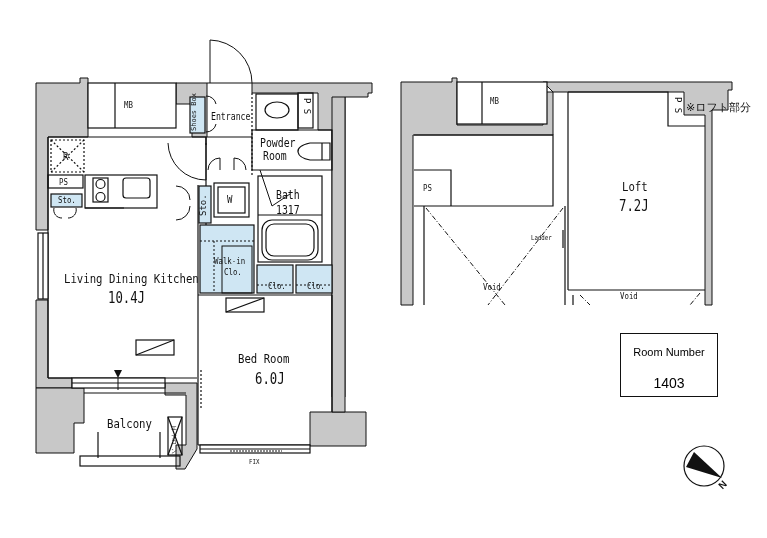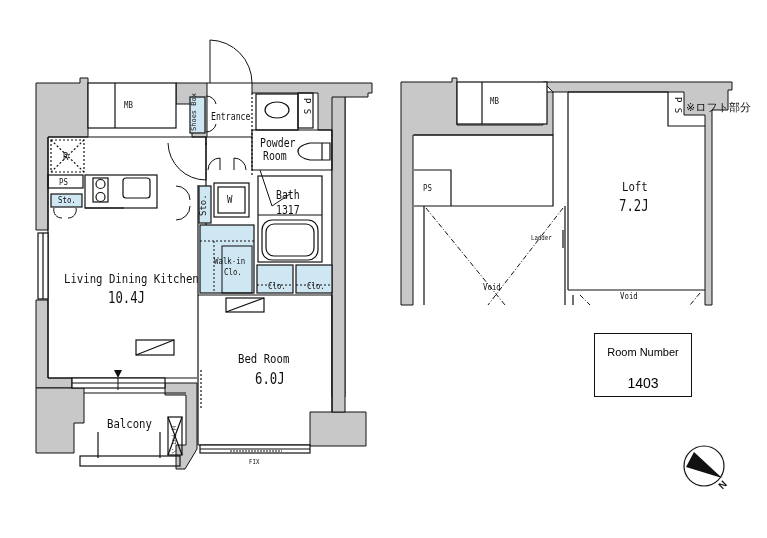--- a/index.html
+++ b/index.html
@@ -6,21 +6,21 @@
   body { width: 767px; height: 538px; position: relative; overflow: hidden;
          font-family: "DejaVu Sans Mono", "Liberation Mono", monospace; }
   svg { position: absolute; left: 0; top: 0; }
   .lbl { position: absolute; color: #111; white-space: nowrap; line-height: 1; transform: scaleX(0.82); transform-origin: left top; }
   .room-name { font-size: 13px; }
   .room-area { font-size: 15px; }
   .small { font-size: 9px; }
   .tiny { font-size: 7px; }
   .vert { writing-mode: vertical-rl; }
   .note { position: absolute; font-family: "DejaVu Sans", sans-serif; font-size: 11px; color: #111; }
-  .room-number-box { position: absolute; left: 594px; top: 333px; width: 96px; height: 62px;
+  .room-number-box { position: absolute; left: 620px; top: 333px; width: 96px; height: 62px;
                      border: 1px solid #111; background: #fff; font-family: "Liberation Sans", sans-serif; text-align: center; }
   .room-number-box .t { font-size: 11px; margin-top: 12px; }
   .room-number-box .n { font-size: 14px; margin-top: 17px; }
 </style>
 </head>
 <body>
 
 <svg width="767" height="538" viewBox="0 0 767 538">
 
   <g fill="#c8c8c8" stroke="#111" stroke-width="1">

